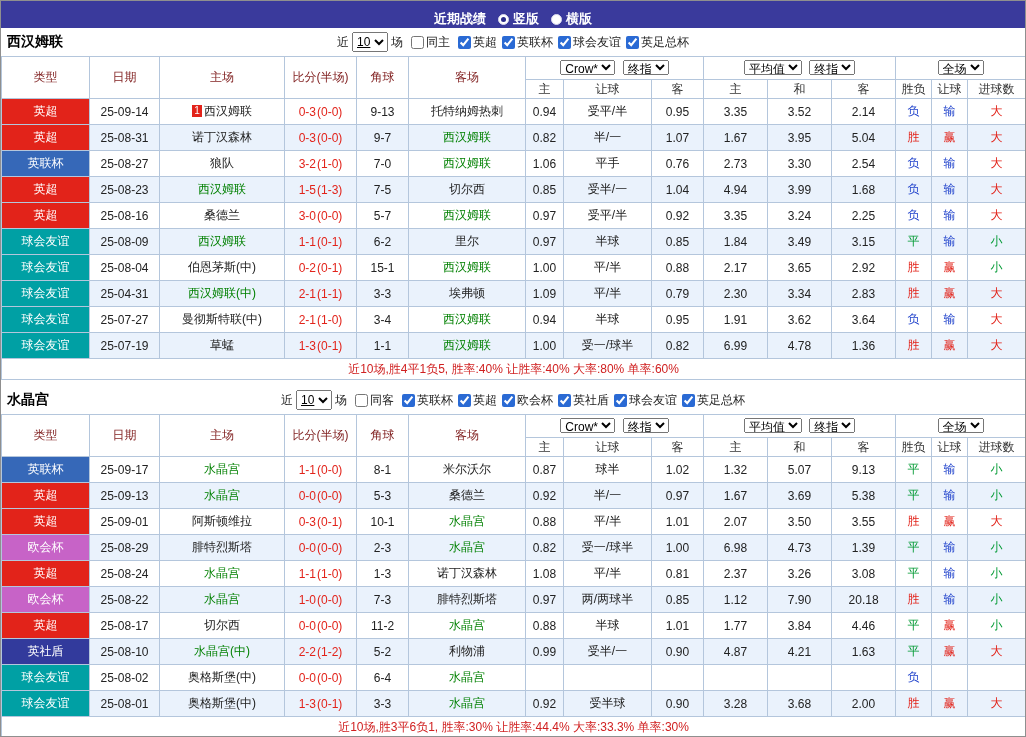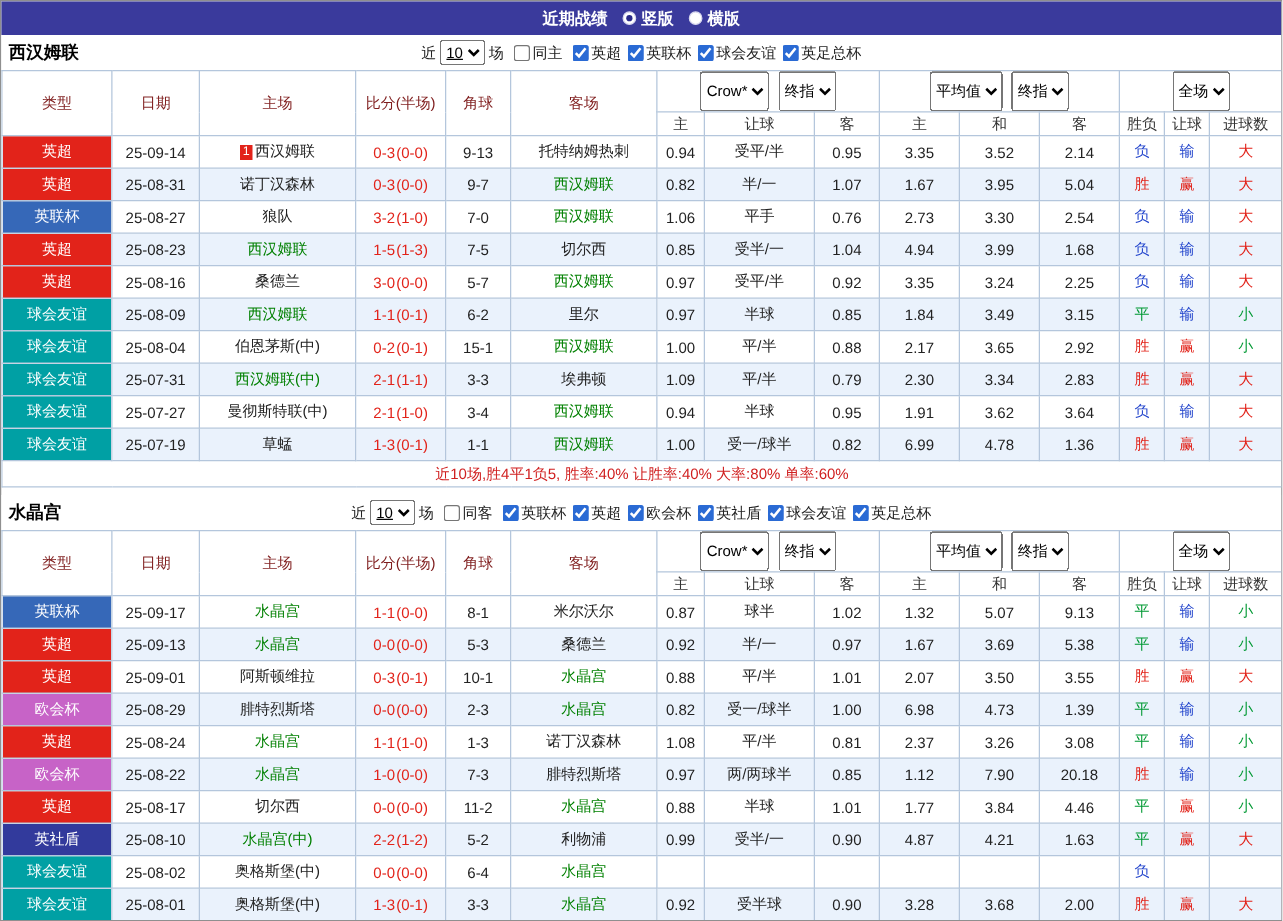--- a/index.html
+++ b/index.html
@@ -11,21 +11,21 @@
     width: 1026px;
   }
   .page { width: 1026px; height: 737px; border: 1px solid #8f8f8f; overflow: hidden; background: #fff; }
 
   
   .topbar {
     height: 27px;
     background: #3a3a9c;
     color: #fff;
     display: flex;
-    align-items: center;
+    align-items: flex-end;
     justify-content: center;
     gap: 12px;
     font-weight: bold;
     font-size: 13px;
   }
   .radio-label { display: inline-flex; align-items: center; gap: 4px; font-weight: bold; cursor: pointer; }
   .radio {
     width: 11px; height: 11px; border-radius: 50%;
     background: #fff; display: inline-block; position: relative;
     border: 1px solid #d8d8ee;
@@ -57,21 +57,21 @@
     text-align: center;
     font-weight: normal;
     height: 26px;
     overflow: hidden;
     white-space: nowrap;
     padding: 0 1px;
   }
   .tbl thead th.lbl { background: #f2f2f2; color: #7f1d1d; }
   .tbl thead tr.top th { height: 23px; background: #fff; }
   .tbl thead tr.sub th { height: 19px; background: #fff; color: #333; }
-  .tbl thead th.dd select { font-size: 12px; height: 32px; margin: 0 2px; }
+  .tbl thead th.dd select { font-size: 12px; height: 15px; margin: 0 2px; }
   .tbl tbody tr:nth-child(even) td { background: #eaf2fc; }
   td.type { color: #fff; }
   .self { color: #008000; }
   .score { color: #e2231a; }
   .half { color: #e2231a; margin-left: 1px; }
   .badge {
     display: inline-block; background: #e2231a; color: #fff;
     font-size: 10px; line-height: 12px; min-width: 10px;
     padding: 0 1px; margin-right: 2px; vertical-align: 1px;
   }
@@ -290,21 +290,21 @@
             <td>0.88</td>
             <td>2.17</td>
             <td>3.65</td>
             <td>2.92</td>
             <td class="res" style="color: rgb(226, 35, 26);">胜</td>
             <td class="res" style="color: rgb(226, 35, 26);">赢</td>
             <td class="res" style="color: rgb(0, 153, 51);">小</td>
           </tr>
           <tr>
             <td class="type" style="background: rgb(0, 160, 164);">球会友谊</td>
-            <td>25-07-31</td>
+            <td>25-04-31</td>
             <td><span class="self">西汉姆联(中)</span></td>
             <td><span class="score">2-1</span><span class="half">(1-1)</span></td>
             <td>3-3</td>
             <td><span>埃弗顿</span></td>
             <td>1.09</td>
             <td>平/半</td>
             <td>0.79</td>
             <td>2.30</td>
             <td>3.34</td>
             <td>2.83</td>

